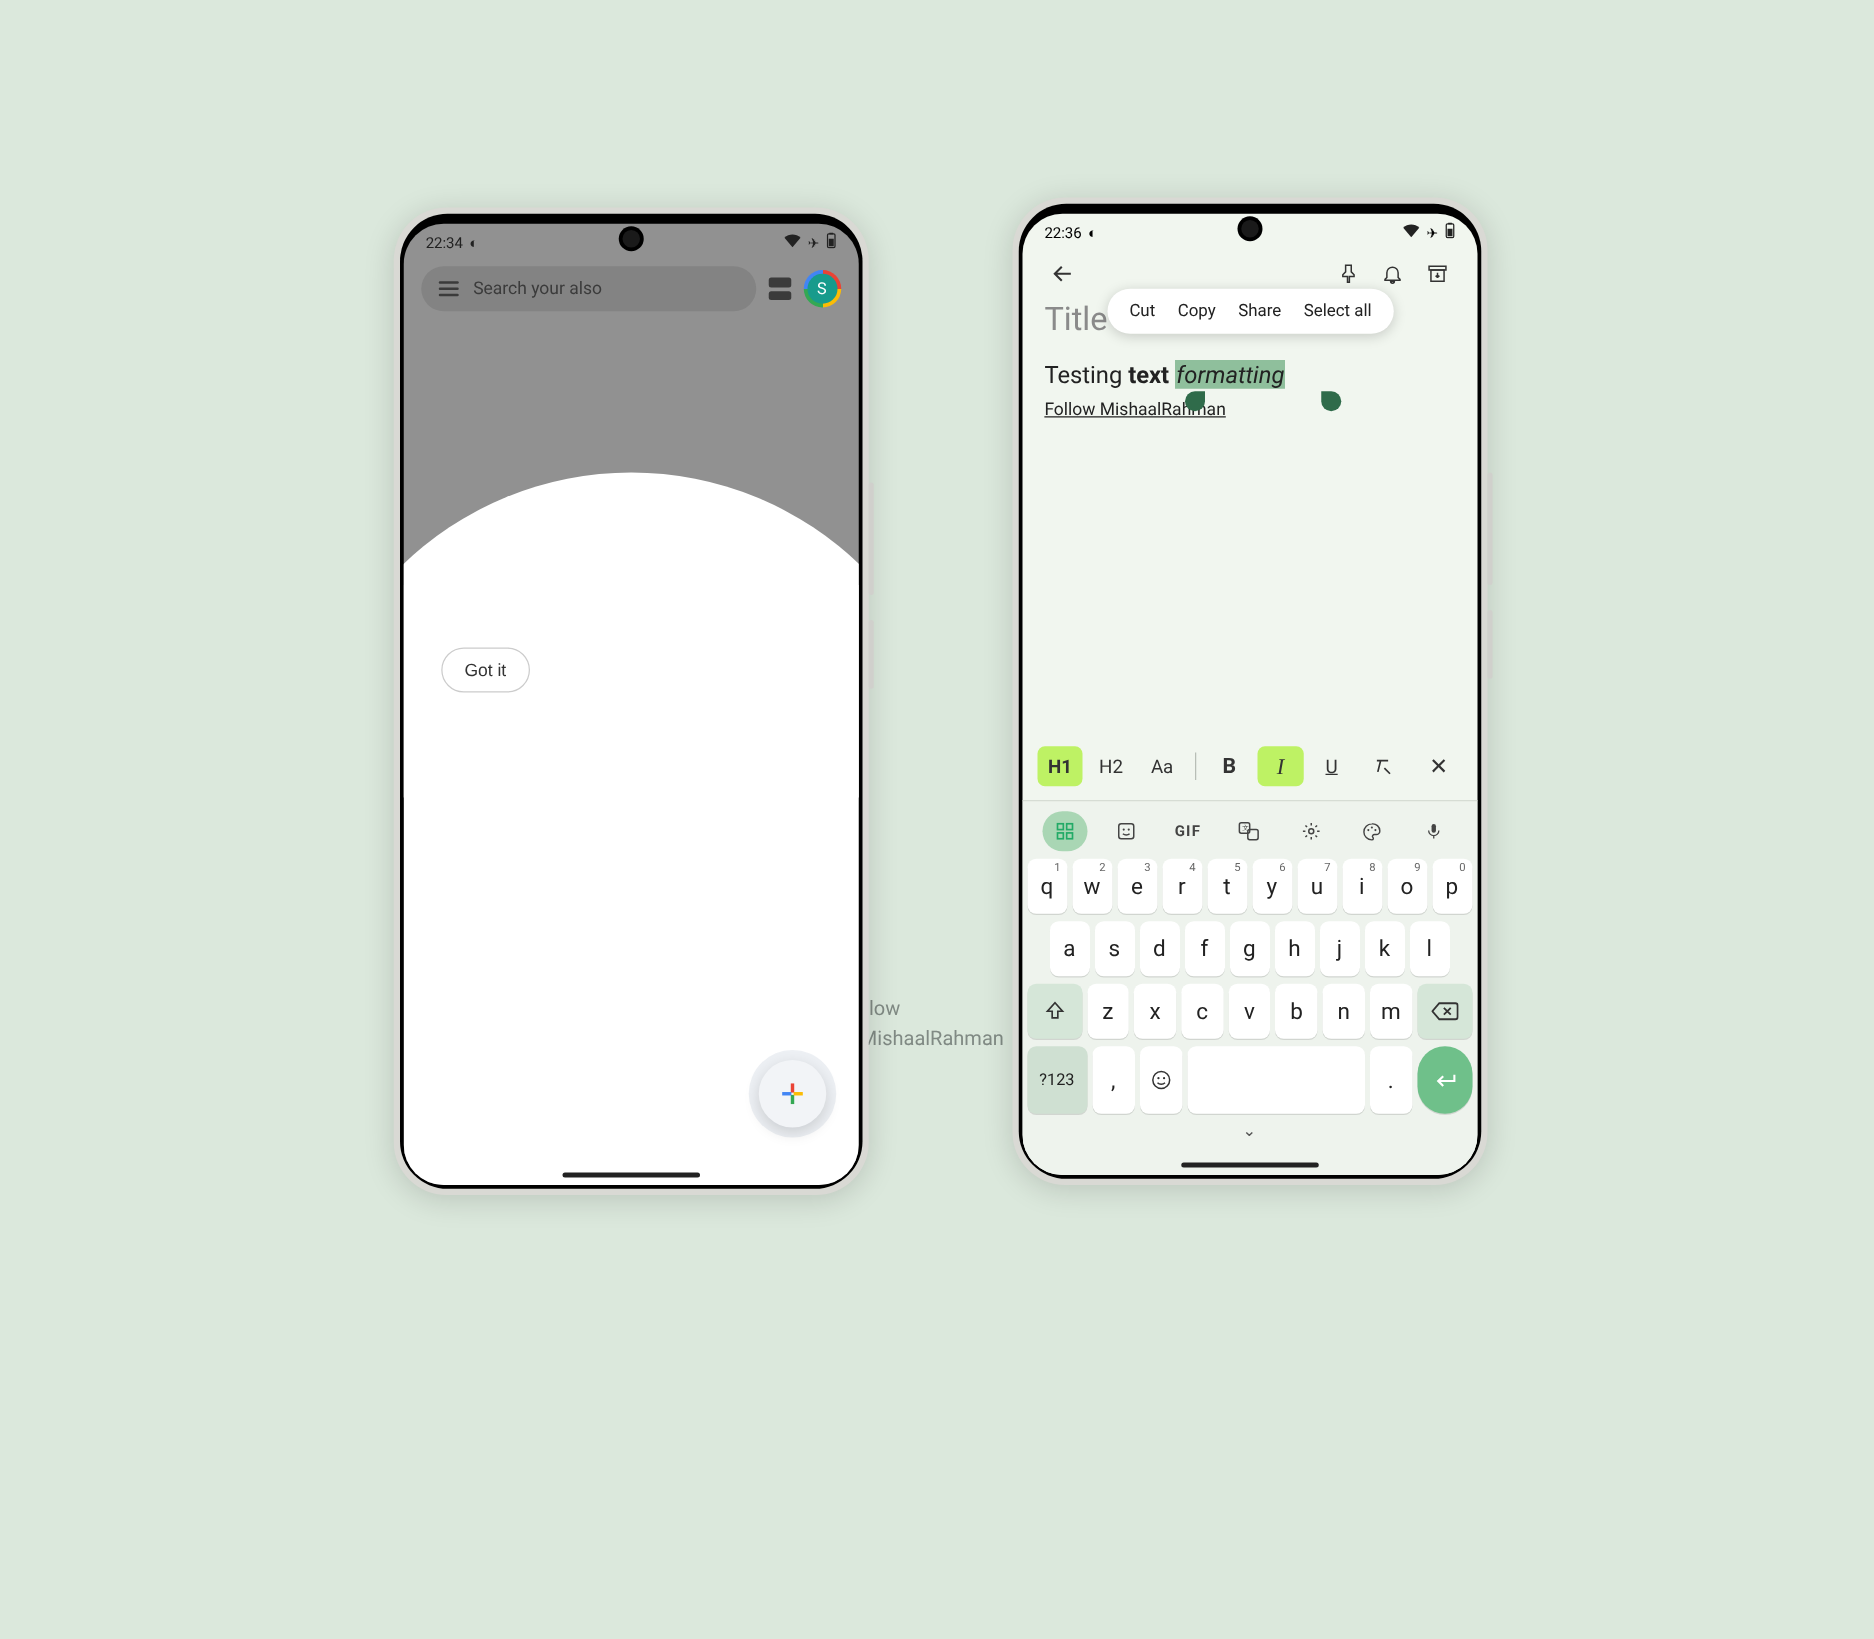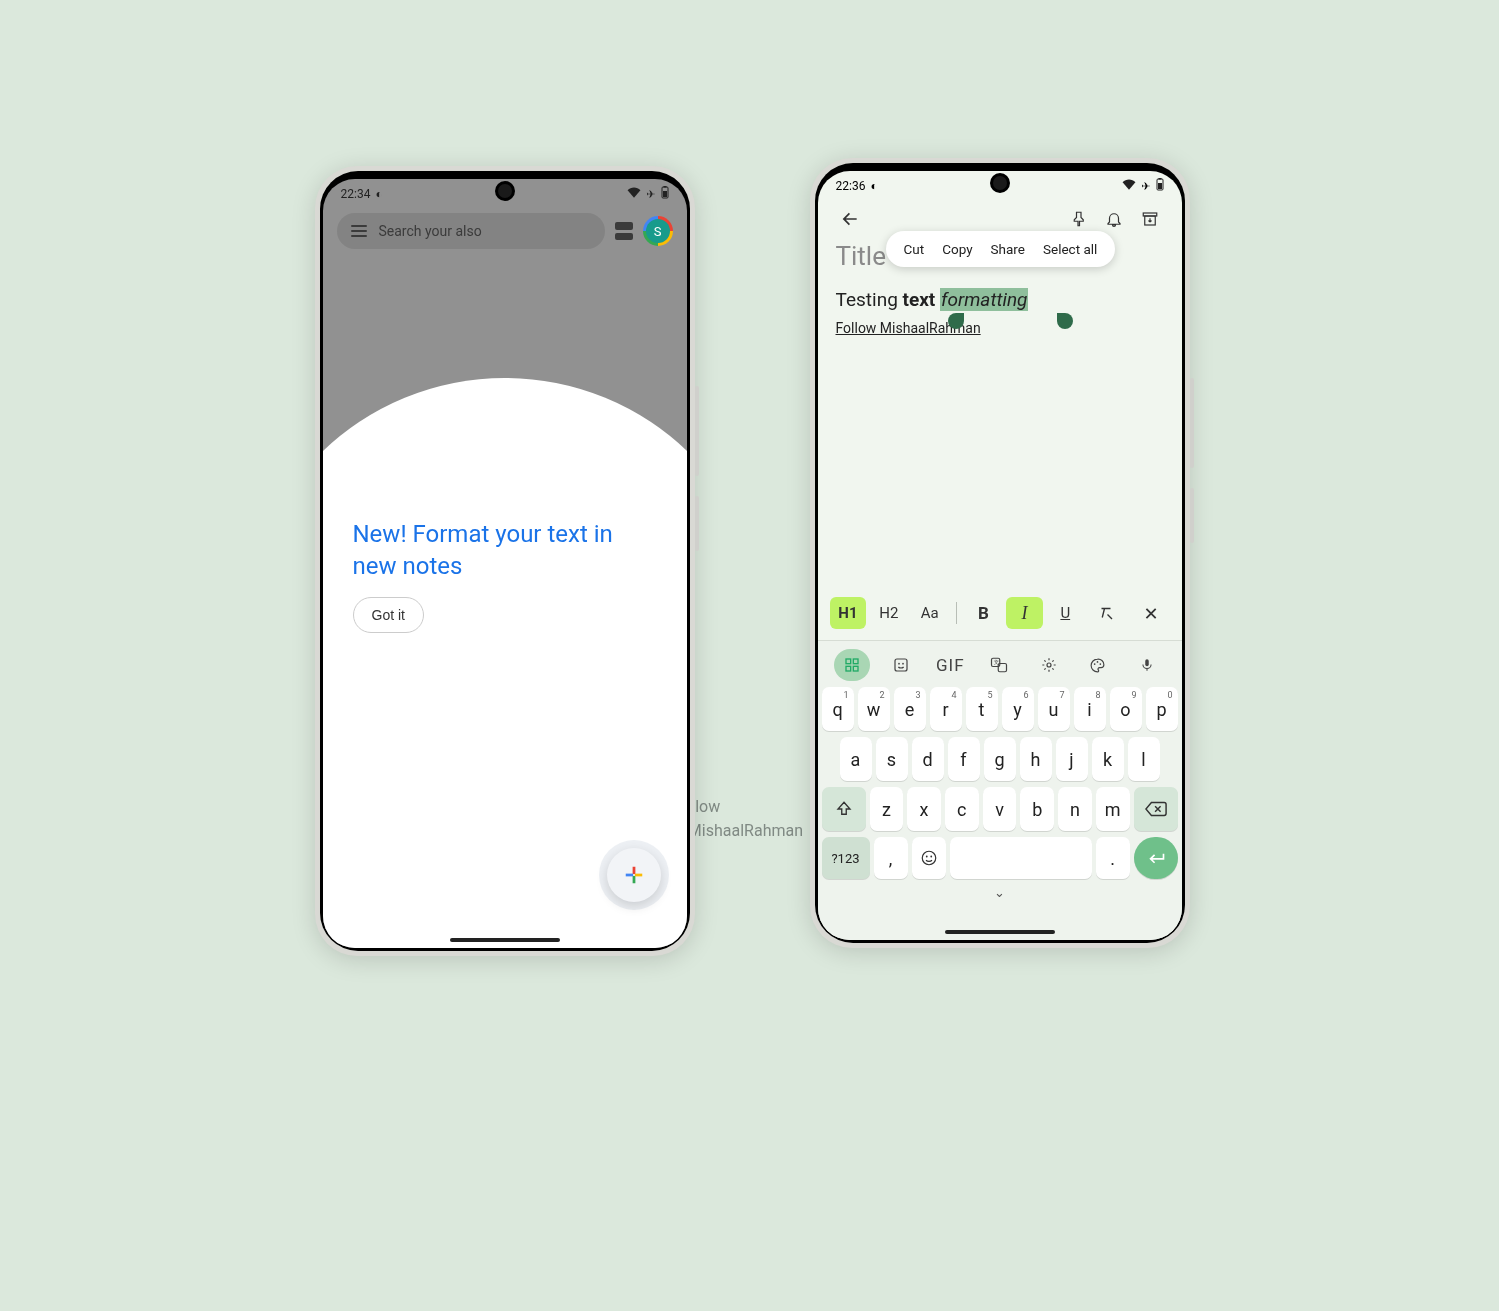--- a/index.html
+++ b/index.html
@@ -185,21 +185,21 @@
     background:#fff; border-radius:7px; height:44px;
     flex:1; position:relative; display:flex;align-items:center;justify-content:center;
     font-size:18px; color:#222; box-shadow:0 1px 0 rgba(0,0,0,.12);
     min-width:0;
   }
   .key sup{ position:absolute; top:3px; right:5px; font-size:9px; color:#666; }
   .kb-row.r2 { padding: 0 18px;}
   .key.fn{ background:#d5e6d8; flex:0 0 44px;}
   .key.fn.shift svg{width:18px;height:18px;}
   .key.fn.enter{ background:#6fc08a; color:#fff;}
-  .kb-row.r4 .key{ height:42px;}
+  .kb-row.r4 .key{ height:54px;}
   .kb-row.r4 .key.space{ flex:3.2;}
   .kb-row.r4 .key.sym{ background:#cfe0d2; font-size:13px; flex:0 0 48px;}
   .kb-row.r4 .key.comma, .kb-row.r4 .key.dot{ flex:0 0 34px;}
   .kb-row.r4 .key.emoji{ flex:0 0 34px;}
   .collapse-caret{ text-align:center; color:#555; font-size:13px; padding-top:0;}
 </style>
 </head>
 <body>
 
 <div class="stage">
@@ -250,21 +250,20 @@
               <span></span>
               <span></span>
             </span>
           <span class="avatar">
             <span class="avatar-inner">S</span>
           </span>
         </div>
 
         <div class="sheet">
           <div class="content">
-            <h2>New! Format your text in new notes</h2>
             <button class="gotit">Got it</button>
           </div>
           <div class="fab">
             <svg viewBox="0 0 24 24">
               <rect x="10.5" y="3" width="3" height="8" fill="#EA4335"></rect>
               <rect x="10.5" y="13" width="3" height="8" fill="#34A853"></rect>
               <rect x="3" y="10.5" width="8" height="3" fill="#4285F4"></rect>
               <rect x="13" y="10.5" width="8" height="3" fill="#FBBC05"></rect>
             </svg>
           </div>
@@ -371,21 +370,21 @@
                 </svg>
               </span>
             <span class="kb-tool">
                 <svg width="16" height="16" viewBox="0 0 24 24">
                   <rect x="3" y="3" width="18" height="18" rx="3" fill="none" stroke="#444" stroke-width="1.8"></rect>
                   <circle cx="9" cy="10" r="1.3" fill="#444"></circle>
                   <circle cx="15" cy="10" r="1.3" fill="#444"></circle>
                   <path d="M8 15c2 2 6 2 8 0" stroke="#444" stroke-width="1.8" fill="none"></path>
                 </svg>
               </span>
-            <span class="kb-tool" style="font-weight:400;font-size:17px;letter-spacing:1px">GIF</span>
+            <span class="kb-tool" style="font-weight:700;font-size:12px;letter-spacing:1px">GIF</span>
             <span class="kb-tool">
                 <svg width="18" height="18" viewBox="0 0 24 24">
                   <rect x="2" y="3" width="11" height="11" rx="2" fill="none" stroke="#444" stroke-width="1.6"></rect>
                   <rect x="11" y="10" width="11" height="11" rx="2" fill="none" stroke="#444" stroke-width="1.6"></rect>
                   <text x="5" y="11" font-size="7" fill="#444">文</text>
                 </svg>
               </span>
             <span class="kb-tool">
                 <svg width="16" height="16" viewBox="0 0 24 24">
                   <circle cx="12" cy="12" r="3" fill="none" stroke="#444" stroke-width="1.8"></circle>

